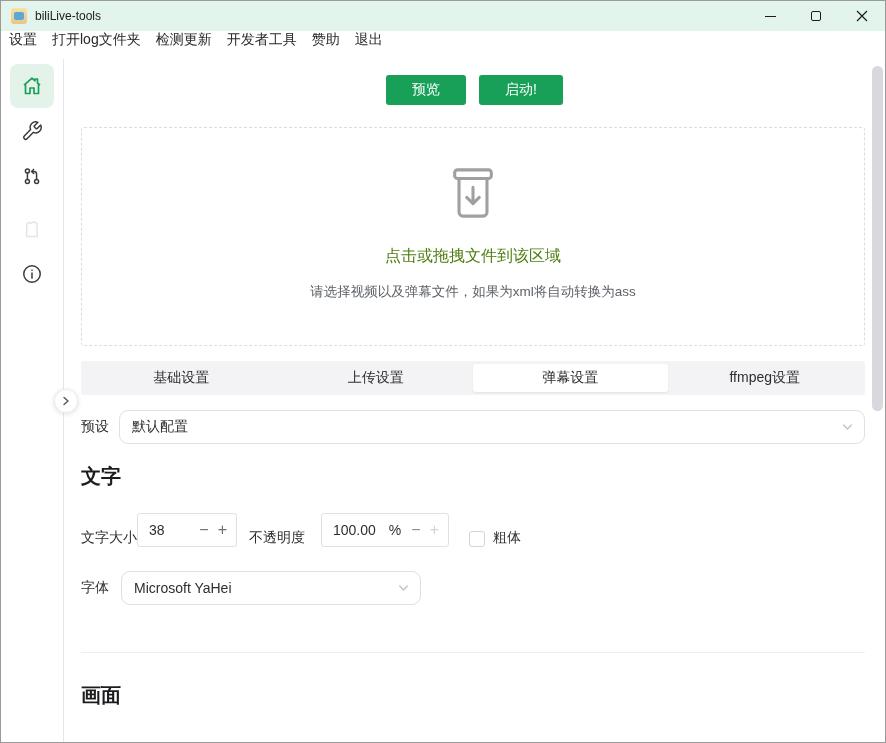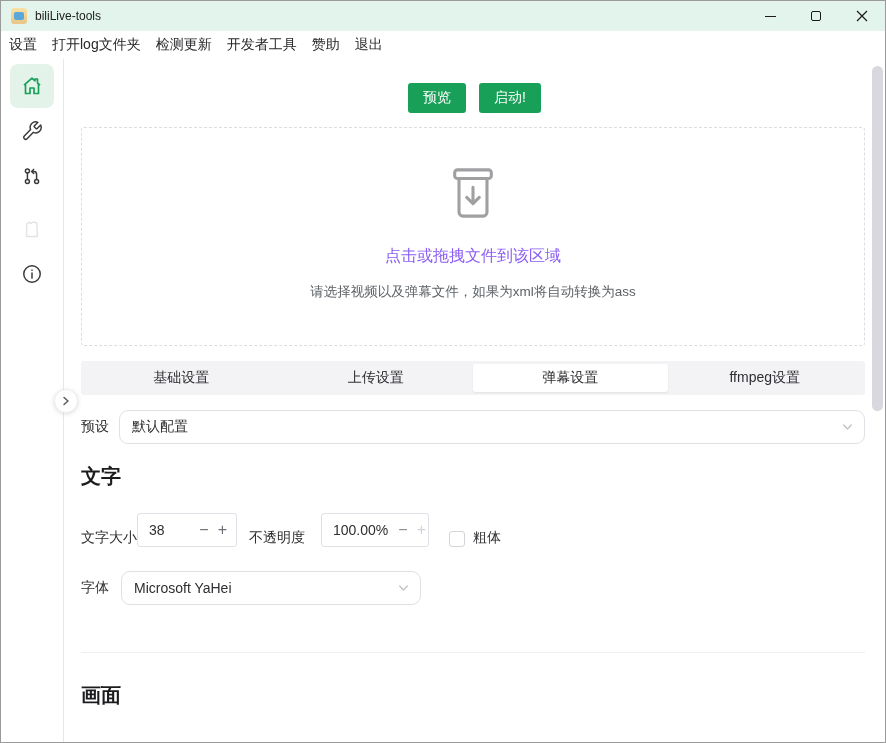--- a/index.html
+++ b/index.html
@@ -13,48 +13,48 @@
   .app-icon { width:16px; height:16px; margin:0 8px 0 10px; border-radius:3px;
     background:linear-gradient(#f6e3a4,#e9c488); position:relative; flex-shrink:0; }
   .app-icon::after { content:""; position:absolute; left:3px; right:3px; top:4px; bottom:4px;
     background:#5aa7d8; border-radius:2px; }
   .titlebar-title { font-size:12px; color:#1b1b1b; }
   .titlebar-controls { margin-left:auto; display:flex; height:100%; }
   .tb-btn { width:46px; height:100%; display:flex; align-items:center; justify-content:center; }
   .glyph-min { width:11px; height:1px; background:#1b1b1b; }
   .glyph-max { width:10px; height:10px; border:1px solid #1b1b1b; border-radius:2px; }
   
-  .menubar { height:28px; display:flex; align-items:center; gap:15px; padding-left:8px;
+  .menubar { height:28px; display:flex; align-items:flex-start; gap:15px; padding-left:8px;
     font-size:14px; color:#28282b; background:#fff; }
   .menu-item { white-space:nowrap; }
   
   .app-body { position:absolute; top:58px; left:0; right:0; bottom:0; display:flex; }
   .sidebar { width:63px; flex-shrink:0; background:#fff; border-right:1px solid #e7e7ea;
     display:flex; flex-direction:column; align-items:center; padding-top:5px; position:relative; z-index:2; }
   .side-item { width:44px; height:44px; border-radius:8px; display:flex; align-items:center;
     justify-content:center; color:#3a3a3e; margin-bottom:1px; }
   .side-item.active { background:#e4f3ea; color:#18a058; }
   .side-item.gap-top { margin-top:8px; }
   .side-item.faint { color:#e3e3e5; }
   .expander { position:absolute; left:53px; top:330px; width:24px; height:24px; border-radius:50%;
     background:#fff; border:1px solid #ededf1; box-shadow:0 1px 5px rgba(0,0,0,.13);
     display:flex; align-items:center; justify-content:center; z-index:3; }
   .main { flex:1; position:relative; background:#fff; }
   
   .actions-row { position:absolute; top:16px; left:0; right:0; display:flex;
     justify-content:center; gap:13px; }
-  .btn { height:30px; padding:0 15px; background:#18a058; color:#fff; border:none;
+  .btn { height:30px; padding:0 26px; background:#18a058; color:#fff; border:none;
     border-radius:3px; font-size:14px; display:flex; align-items:center; cursor:pointer;
-    font-family:inherit;margin-top:8px; }
+    font-family:inherit; }
   
   .dropzone { position:absolute; top:68px; left:17px; width:784px; height:219px;
     border:1px dashed #dcdce2; border-radius:3px; display:flex; flex-direction:column;
     align-items:center; background:#fff; }
   .dropzone-icon { margin-top:38px; color:#a0a0a3; }
-  .dropzone-title { margin-top:26px; font-size:16px; color:#8b5cf6; }
+  .dropzone-title { margin-top:26px; font-size:16px; color:#4d7c0f; }
   .dropzone-hint { margin-top:16px; font-size:13.5px; color:#5d6267; }
   
   .tabs { position:absolute; top:302px; left:17px; width:784px; height:34px;
     background:#f3f3f6; border-radius:3px; display:flex; padding:3px; }
   .tab { flex:1; display:flex; align-items:center; justify-content:center;
     font-size:14px; color:#2f2f33; border-radius:3px; }
   .tab.active { background:#fff; box-shadow:0 1px 2px rgba(0,0,0,.07); }
   
   .preset-row { position:absolute; top:351px; left:17px; width:784px; display:flex; align-items:center; }
   .field-label { font-size:14px; color:#2e2e31; white-space:nowrap; }
@@ -70,21 +70,21 @@
   .controls-row { position:absolute; top:454px; left:17px; display:flex; align-items:flex-end; }
   .num-input { height:34px; border:1px solid #e0e0e6; border-radius:3px; background:#fff;
     display:flex; align-items:center; padding:0 9px 0 11px; font-size:14px; color:#2e2e31; }
   .num-input .val { flex:1; }
   .num-input .unit { color:#2e2e31; margin-right:10px; }
   .stepper { display:flex; gap:9px; font-size:16px; line-height:1; }
   .step { color:#6e6e74; }
   .step.dim { color:#8d8d93; }
   .step.disabled { color:#d2d2d8; }
   .w-fontsize { width:100px; margin-left:0; }
-  .w-opacity { width:108px; margin-left:16px; }
+  .w-opacity { width:128px; margin-left:16px; }
   .lbl-opacity { margin-left:12px; }
   .checkbox { width:16px; height:16px; border:1px solid #d4d4da; border-radius:3px;
     background:#fff; margin-left:20px; }
   .lbl-bold { margin-left:8px; }
   .font-row { position:absolute; top:512px; left:17px; display:flex; align-items:center; }
   .font-row .select { width:300px; margin-left:12px; }
   .divider { position:absolute; top:593px; left:17px; width:784px; height:1px; background:#efeff2; }
   
   .scroll-thumb { position:absolute; right:2px; top:7px; width:11px; height:345px;
     background:#d8d8de; border-radius:6px; }

